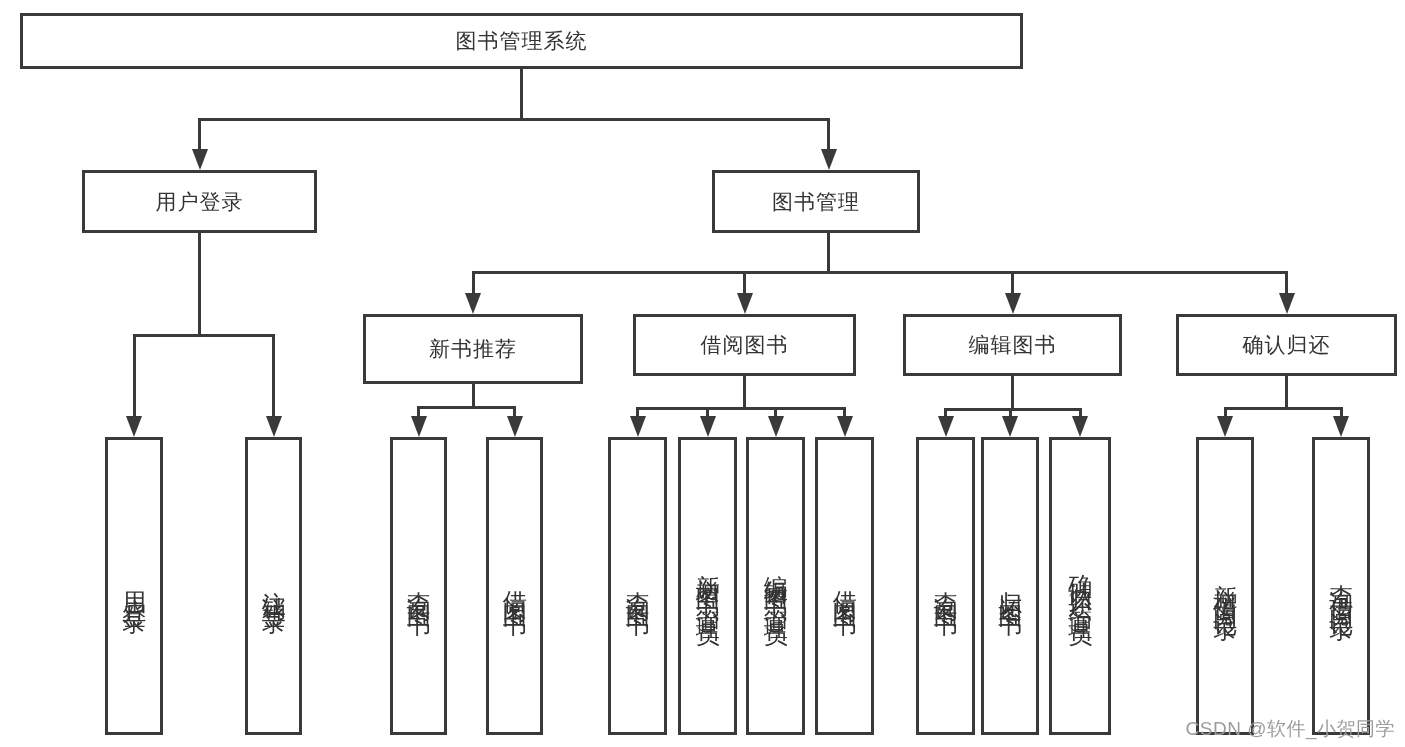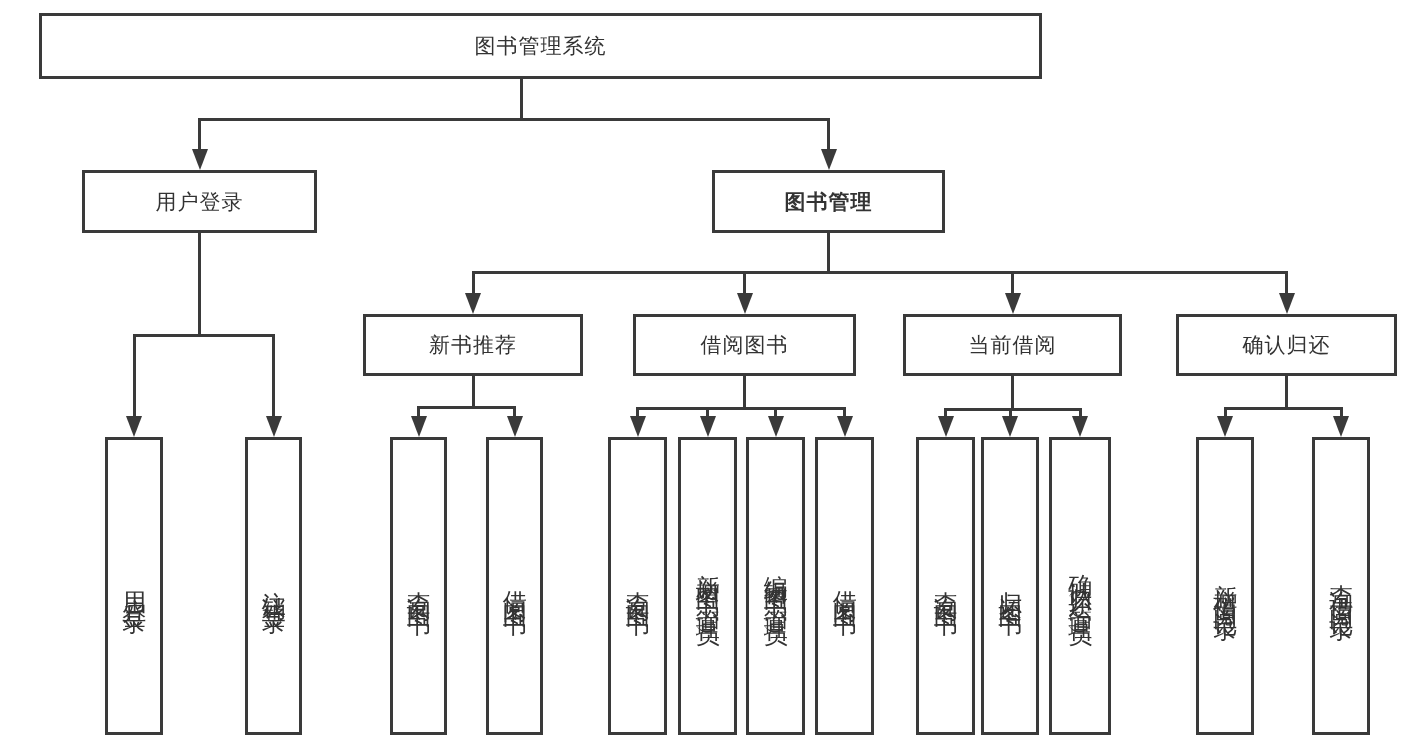--- a/index.html
+++ b/index.html
@@ -26,37 +26,38 @@
   }
   .watermark{
     position:absolute;top:716px;right:10px;z-index:3;
     color:var(--wm);font-size:19px;letter-spacing:0.5px;white-space:nowrap;
   }
 </style>
 </head>
 <body>
 
 <div id="canvas" class="canvas" style="--line: #3a3a3a; --text: #333333; --wm: #9d9d9d; background: rgb(255, 255, 255);">
-<div class="node h" style="left: 20px; top: 13px; width: 1003px; height: 66px; margin-left: 19px;">
+  <div class="watermark">CSDN @软件_小贺同学</div>
+<div class="node h" style="left: 20px; top: 13px; width: 1003px; height: 56px;">
       <span class="label">图书管理系统</span>
     </div>
     <div class="node h" style="left: 82px; top: 170px; width: 235px; height: 63px;">
       <span class="label">用户登录</span>
     </div>
-    <div class="node h" style="left: 712px; top: 170px; width: 233px; height: 63px; font-weight: bold;">
+    <div class="node h" style="left: 712px; top: 170px; width: 208px; height: 63px;">
       <span class="label">图书管理</span>
     </div>
-    <div class="node h" style="left: 363px; top: 314px; width: 220px; height: 62px;">
+    <div class="node h" style="left: 363px; top: 314px; width: 220px; height: 70px;">
       <span class="label">新书推荐</span>
     </div>
     <div class="node h" style="left: 633px; top: 314px; width: 223px; height: 62px;">
       <span class="label">借阅图书</span>
     </div>
     <div class="node h" style="left: 903px; top: 314px; width: 219px; height: 62px;">
-      <span class="label">当前借阅</span>
+      <span class="label">编辑图书</span>
     </div>
     <div class="node h" style="left: 1176px; top: 314px; width: 221px; height: 62px;">
       <span class="label">确认归还</span>
     </div>
     <div class="node v" style="left: 105px; top: 437px; width: 58px; height: 298px;">
       <span class="label">用户登录</span>
     </div>
     <div class="node v" style="left: 245px; top: 437px; width: 57px; height: 298px;">
       <span class="label">注销登录</span>
     </div>

